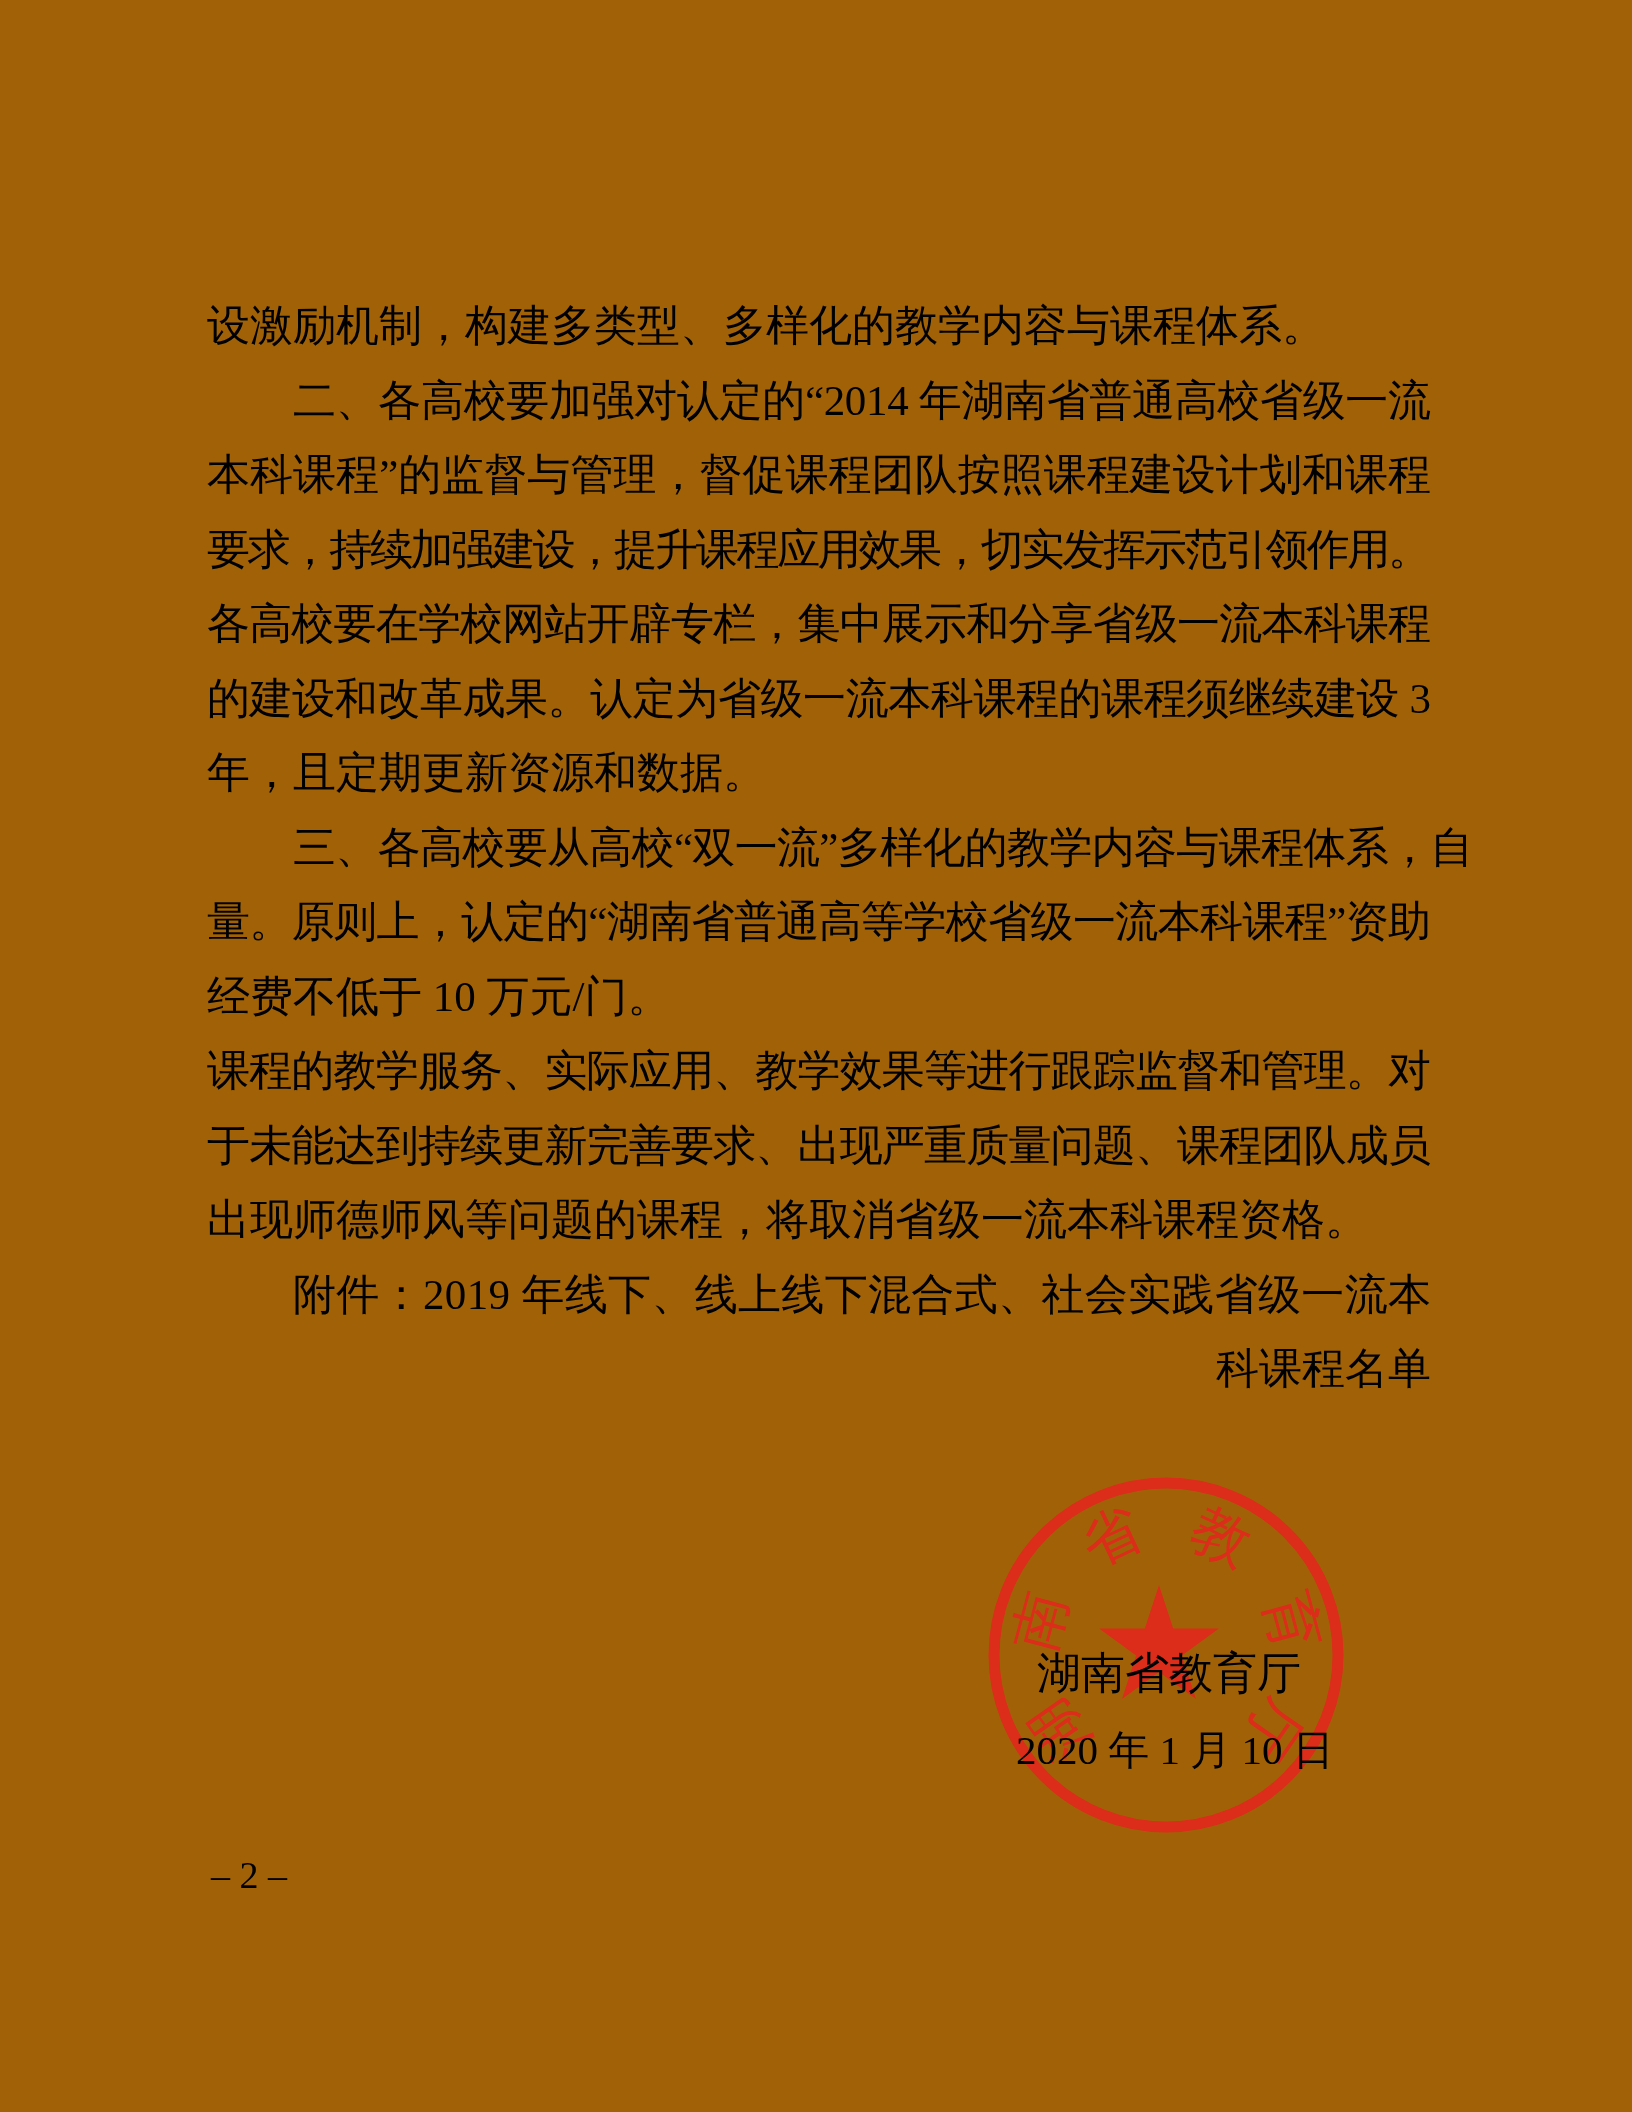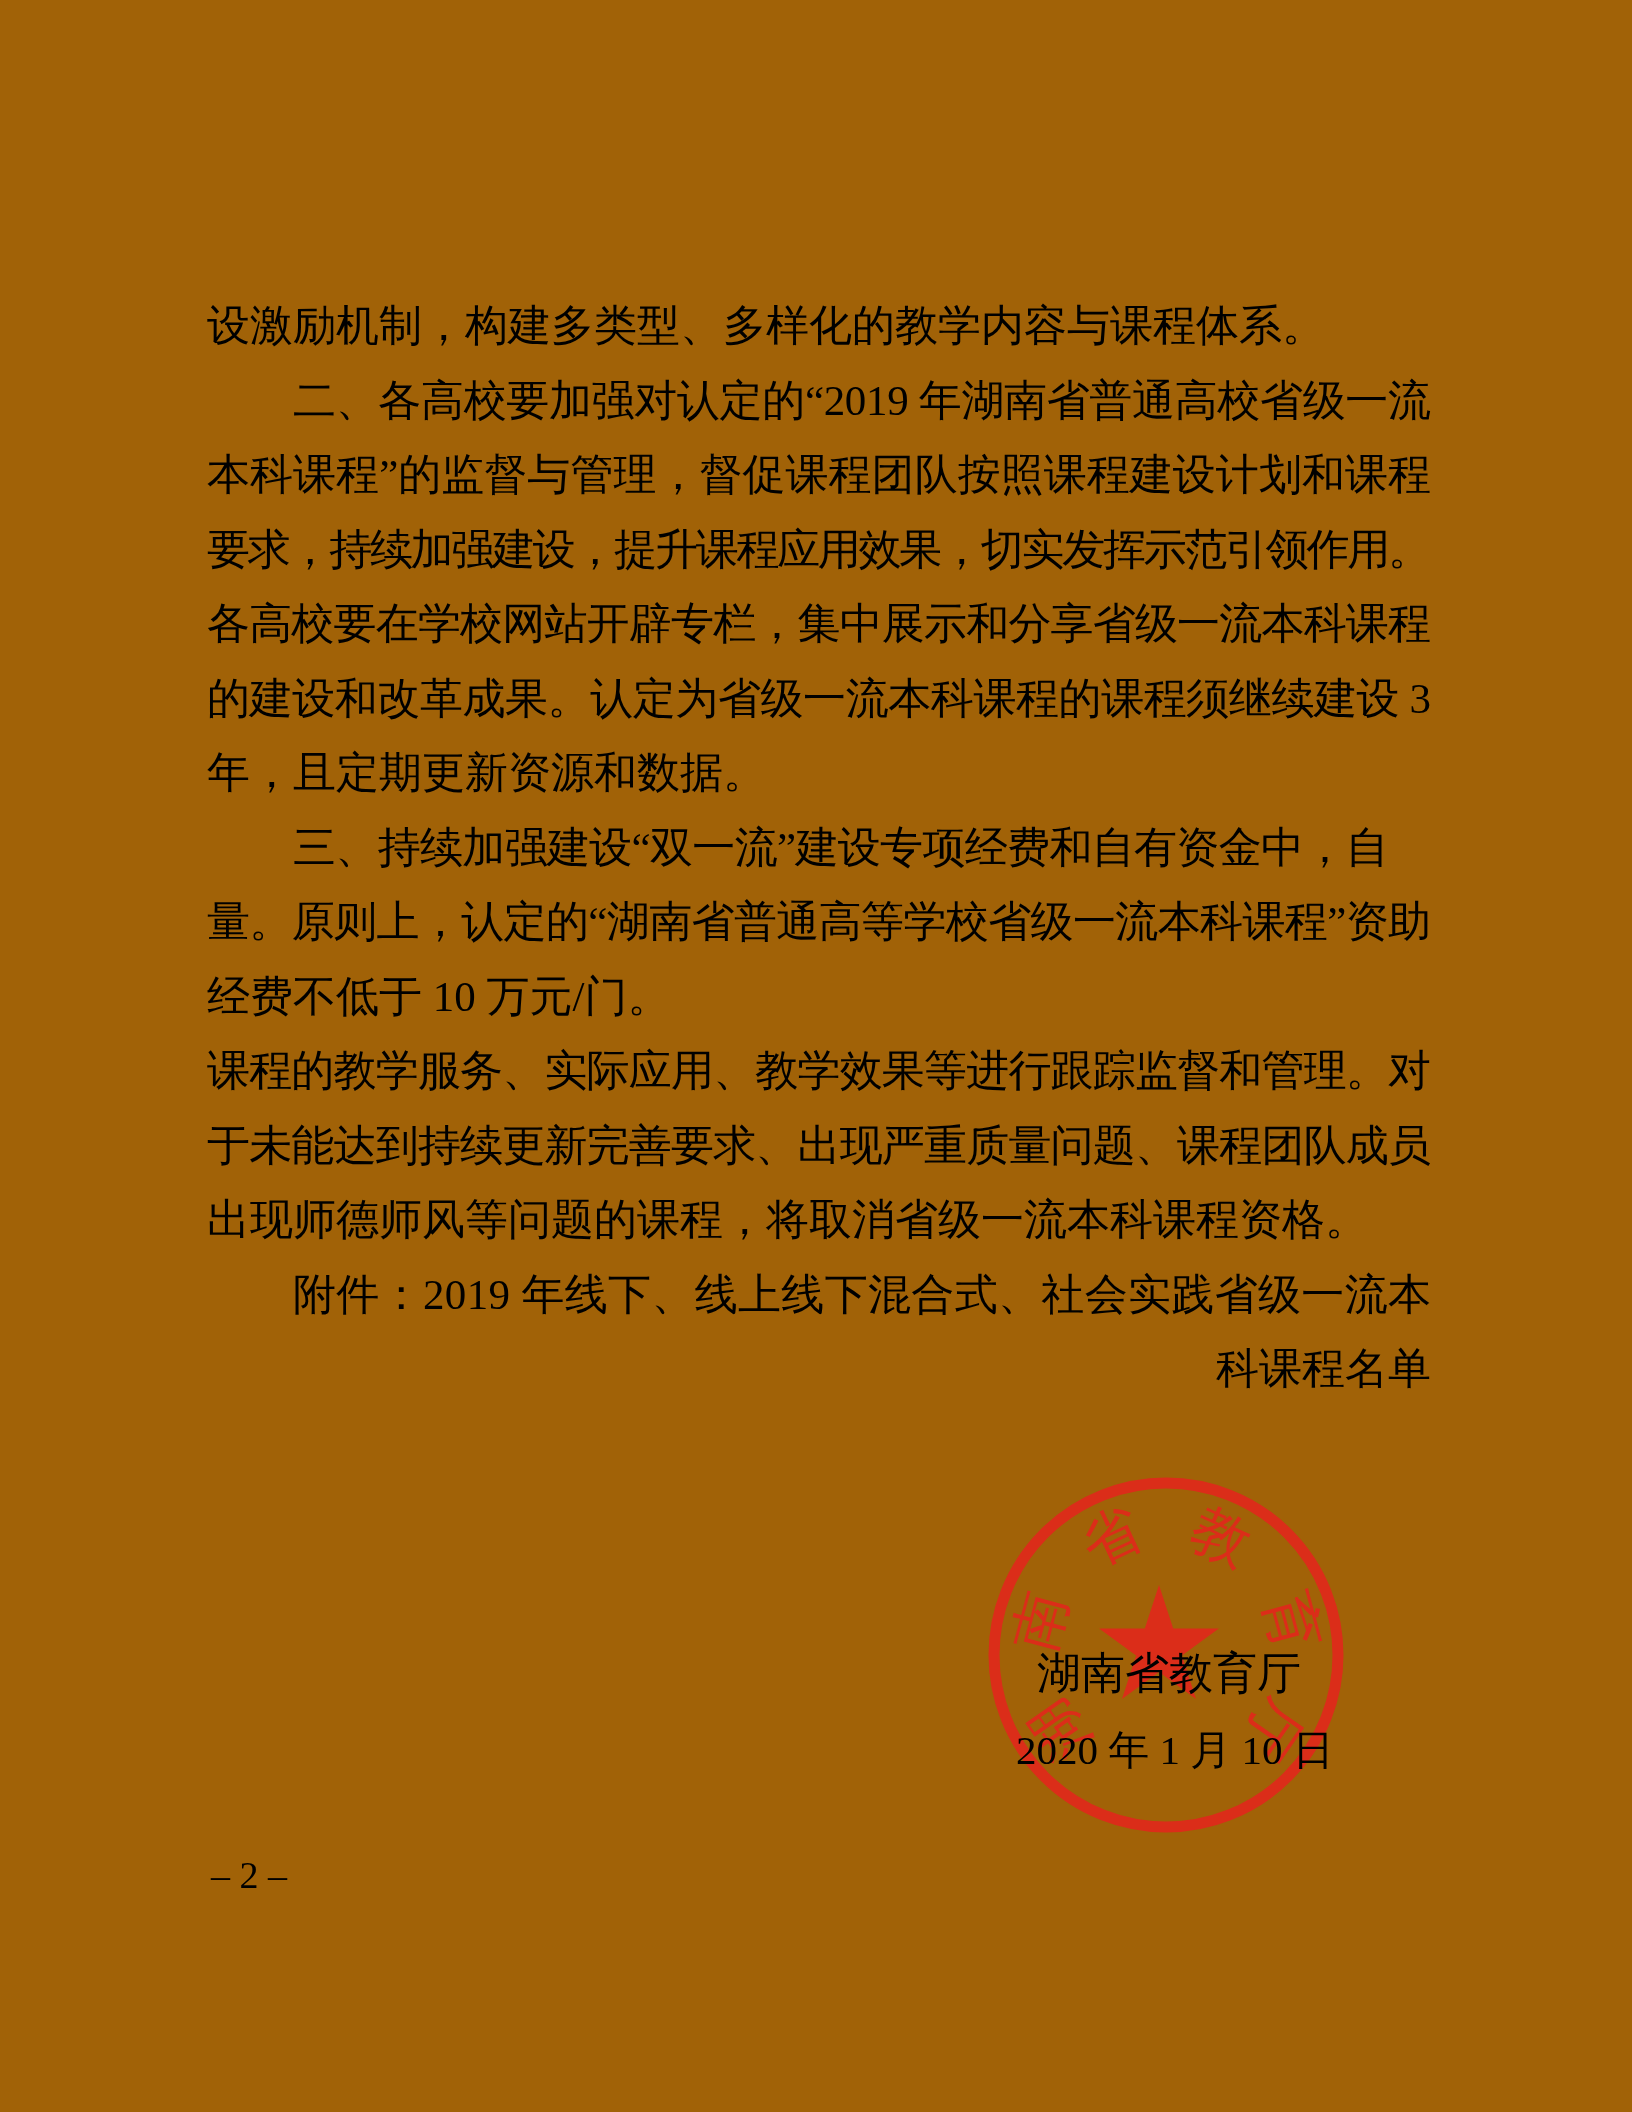--- a/index.html
+++ b/index.html
@@ -58,27 +58,27 @@
   }
   svg{display:block;}
 </style>
 </head>
 <body>
 
 <div class="page">
 
   <div class="doc-body" id="doc-body">
       <div class="doc-line" style="padding-left: 0px;"><span>设激励机制，构建多类型、多样化的教学内容与课程体系。</span></div>
-      <div class="doc-line" style="padding-left: 86px;"><span style="letter-spacing: -0.33944px;">二、各高校要加强对认定的“2019 年湖南省普通高校省级一流</span></div>
+      <div class="doc-line" style="padding-left: 86px;"><span style="letter-spacing: -0.33944px;">二、各高校要加强对认定的“2014 年湖南省普通高校省级一流</span></div>
       <div class="doc-line" style="padding-left: 0px;"><span style="letter-spacing: 0.0323661px;">本科课程”的监督与管理，督促课程团队按照课程建设计划和课程</span></div>
       <div class="doc-line" style="padding-left: 0px;"><span style="letter-spacing: -2.27586px;">要求，持续加强建设，提升课程应用效果，切实发挥示范引领作用。</span></div>
       <div class="doc-line" style="padding-left: 0px;"><span style="letter-spacing: -0.821429px;">各高校要在学校网站开辟专栏，集中展示和分享省级一流本科课程</span></div>
       <div class="doc-line" style="padding-left: 0px;"><span style="letter-spacing: -0.422414px;">的建设和改革成果。认定为省级一流本科课程的课程须继续建设 3</span></div>
       <div class="doc-line" style="padding-left: 0px;"><span>年，且定期更新资源和数据。</span></div>
-      <div class="doc-line" style="padding-left: 86px;"><span style="letter-spacing: -0.673032px;">三、持续加强建设“双一流”建设专项经费和自有资金中，自</span></div>
+      <div class="doc-line" style="padding-left: 86px;"><span style="letter-spacing: -0.673032px;">三、各高校要从高校“双一流”多样化的教学内容与课程体系，自</span></div>
       <div class="doc-line" style="padding-left: 0px;"><span style="letter-spacing: -0.626616px;">量。原则上，认定的“湖南省普通高等学校省级一流本科课程”资助</span></div>
       <div class="doc-line" style="padding-left: 0px;"><span>经费不低于 10 万元/门。</span></div>
       <div class="doc-line" style="padding-left: 0px;"><span style="letter-spacing: -0.821429px;">课程的教学服务、实际应用、教学效果等进行跟踪监督和管理。对</span></div>
       <div class="doc-line" style="padding-left: 0px;"><span style="letter-spacing: -0.821429px;">于未能达到持续更新完善要求、出现严重质量问题、课程团队成员</span></div>
       <div class="doc-line" style="padding-left: 0px;"><span>出现师德师风等问题的课程，将取消省级一流本科课程资格。</span></div>
       <div class="doc-line" style="padding-left: 86px;"><span style="letter-spacing: 0.330357px;">附件：2019 年线下、线上线下混合式、社会实践省级一流本</span></div>
       <div class="doc-line" style="padding-left: 206px; text-align: right;"><span>科课程名单</span></div>
     </div>
 
   <div class="stamp">

